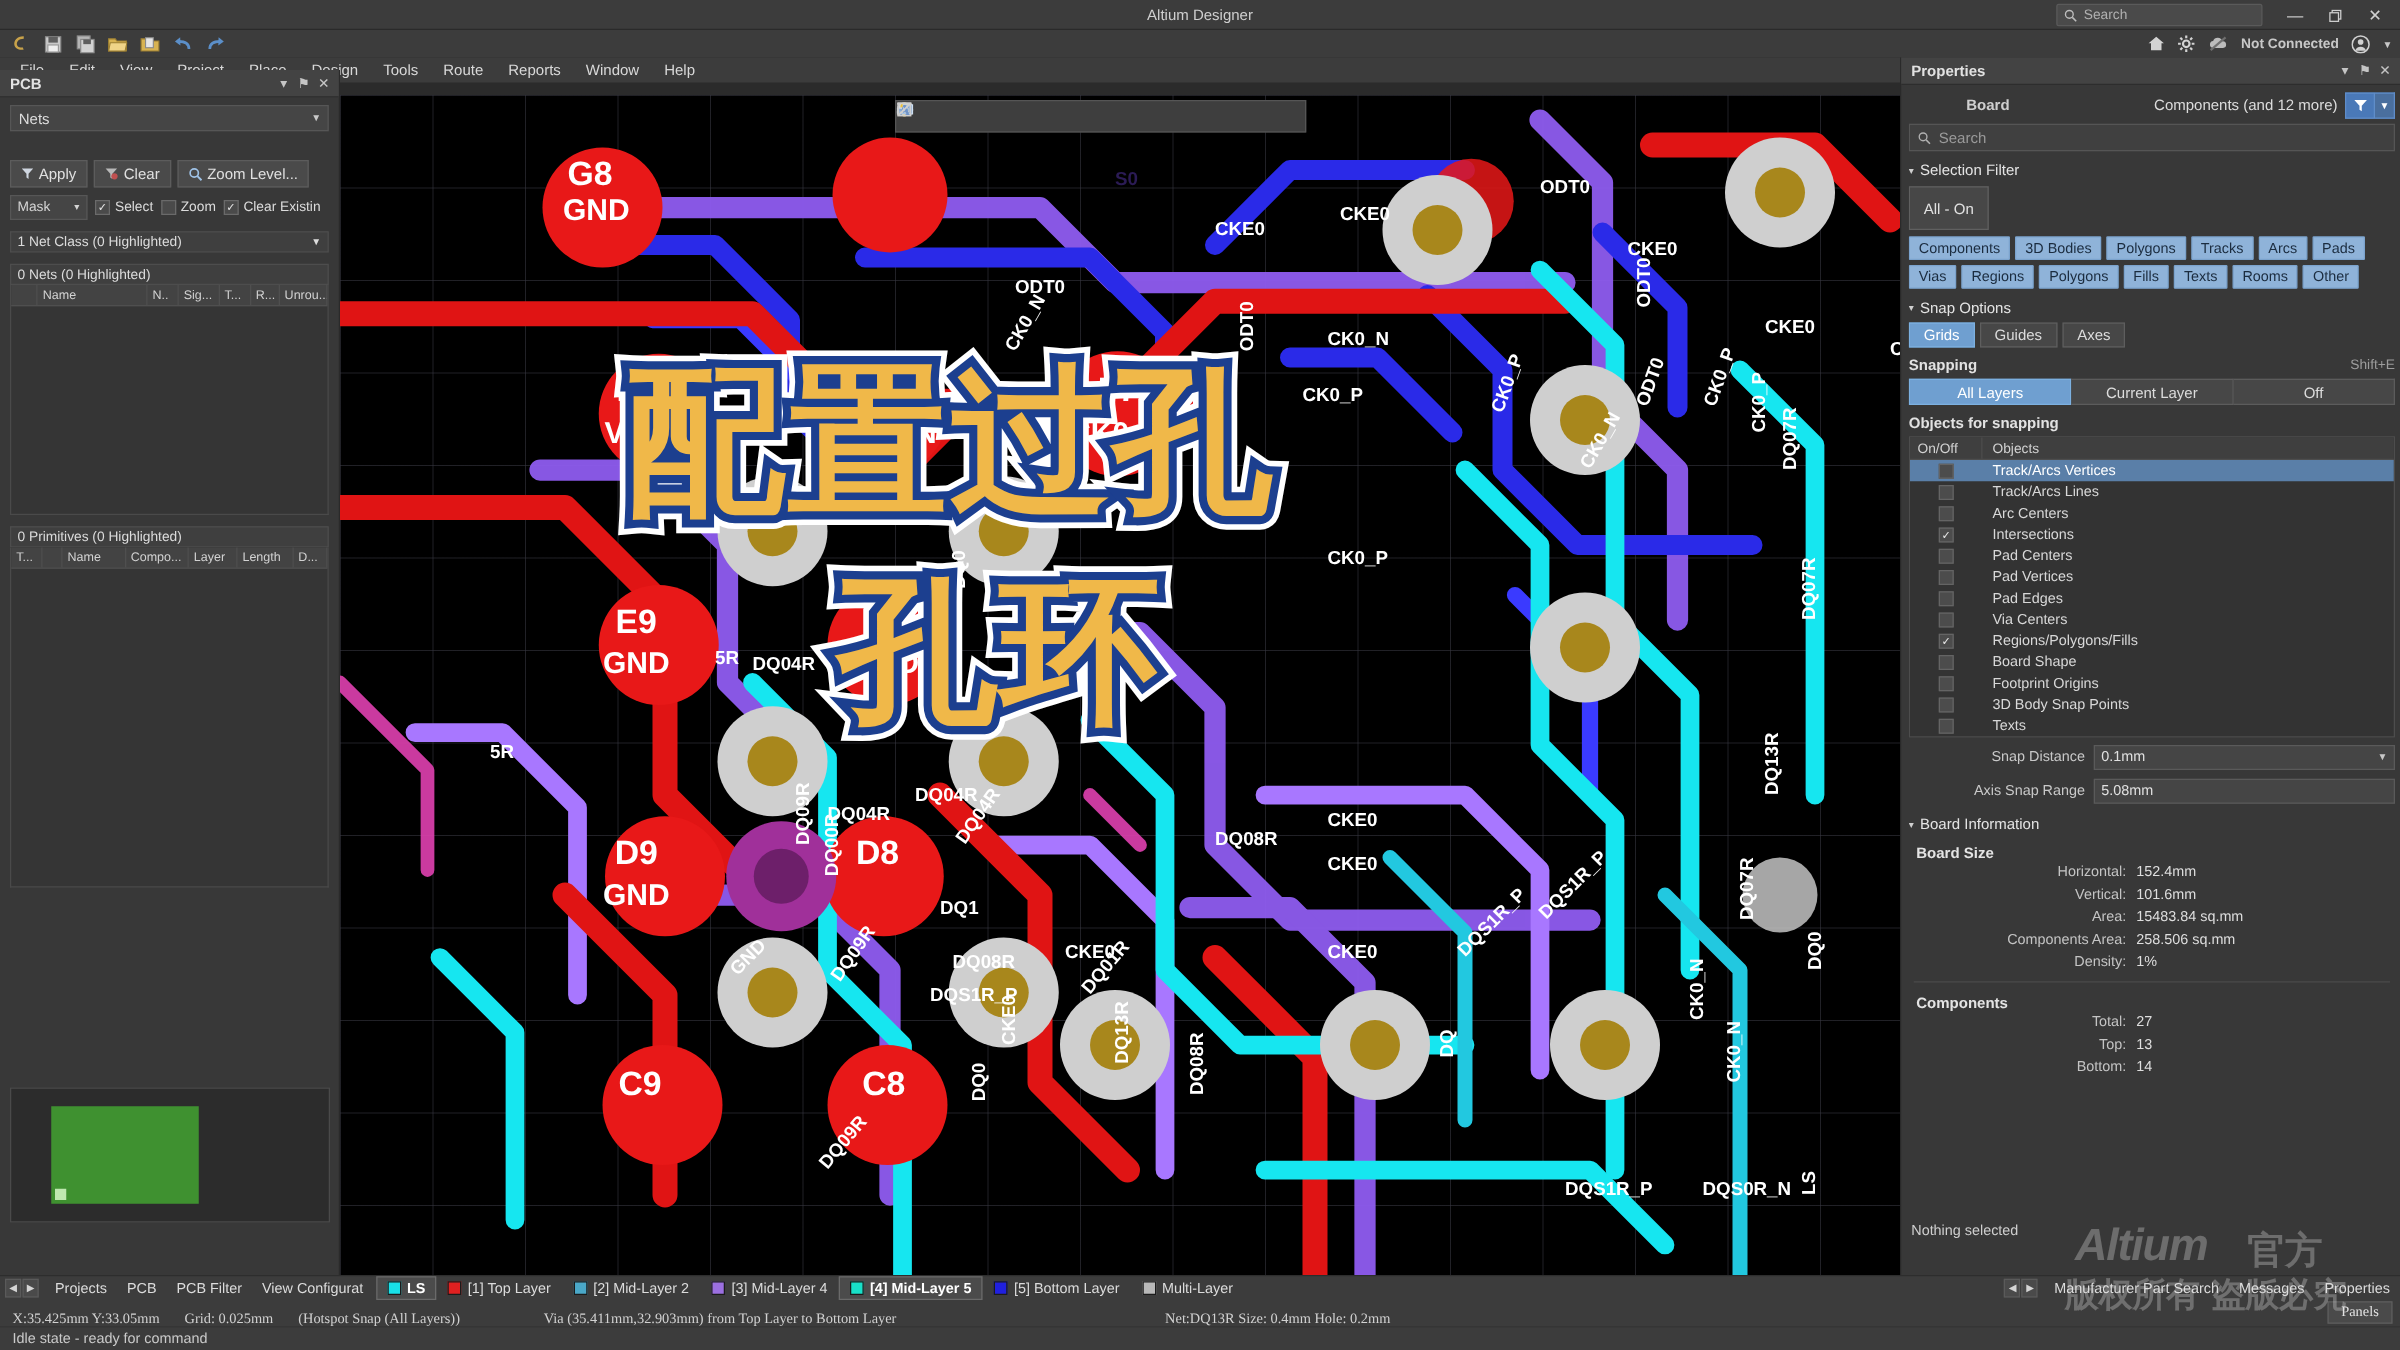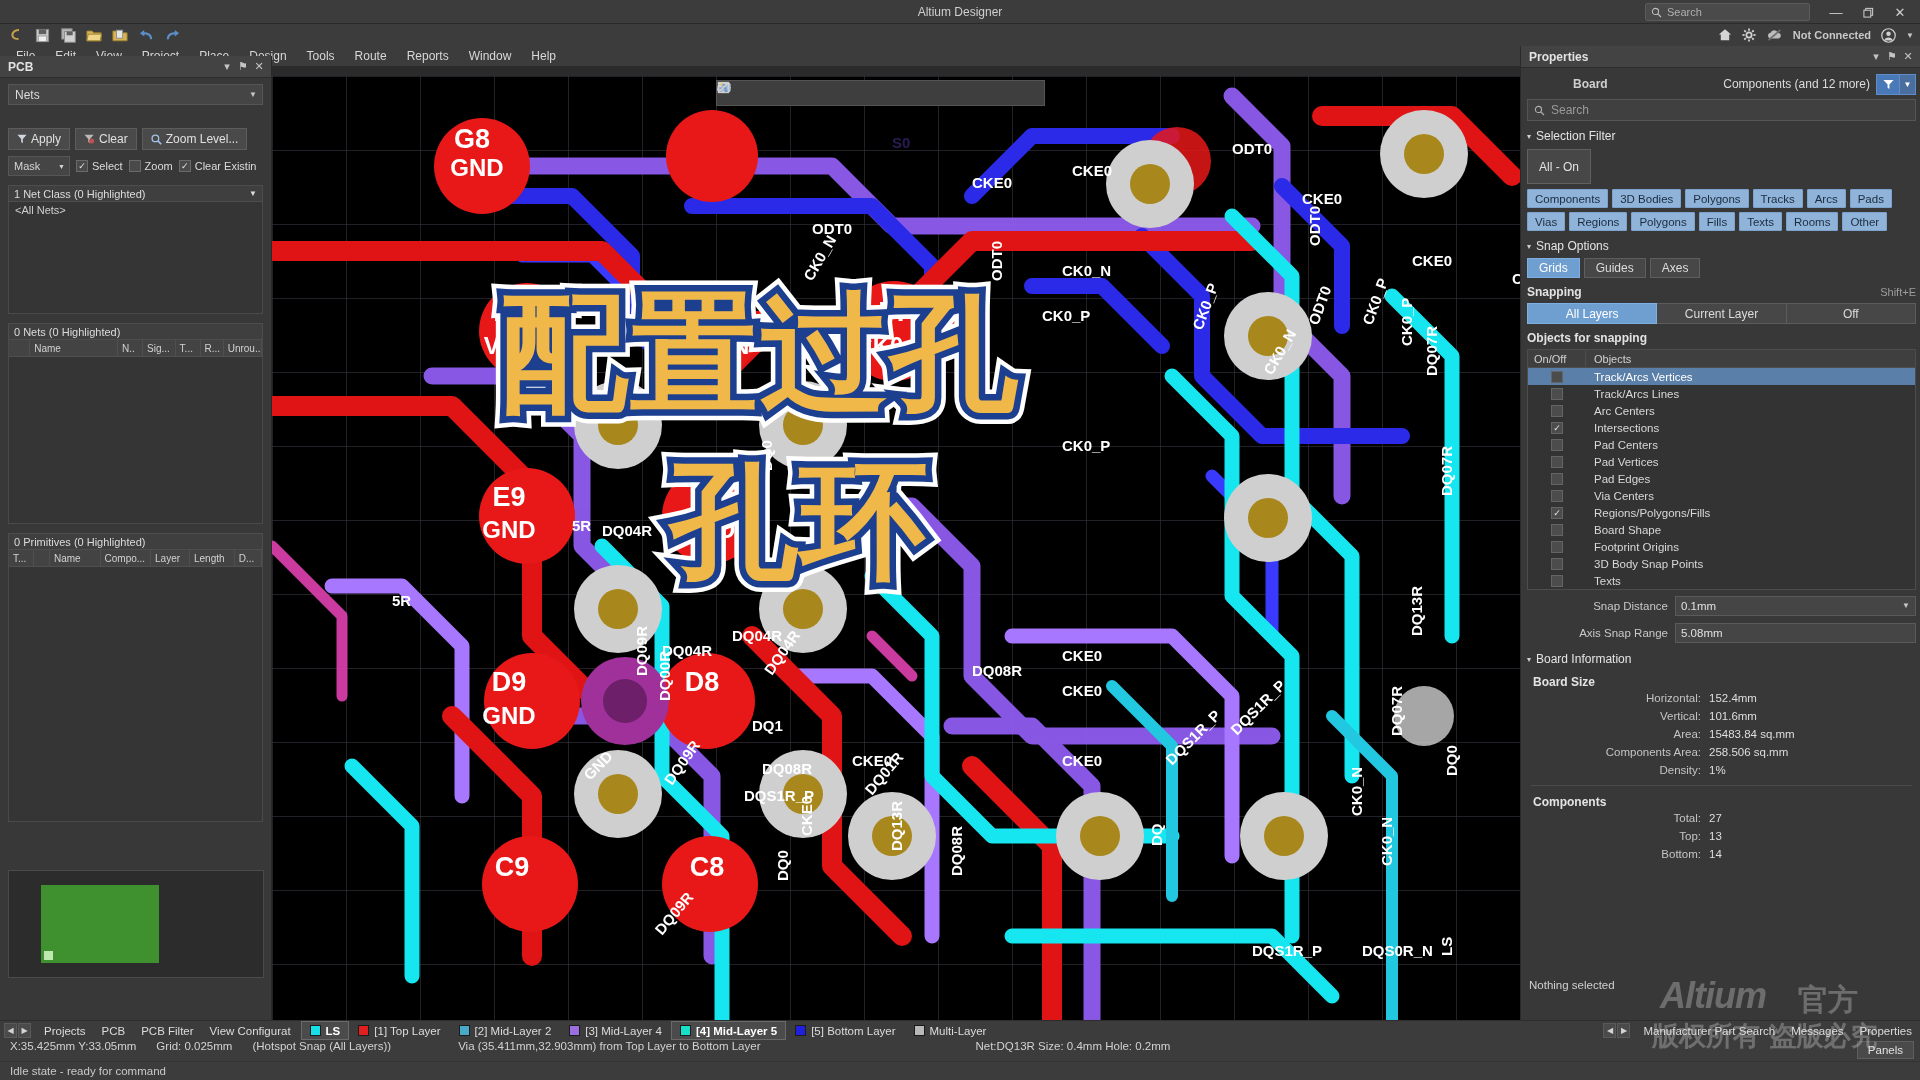--- a/index.html
+++ b/index.html
@@ -241,21 +241,21 @@
           font-size:11.5px; color:#dcdcdc; border:1px solid transparent; }
   .ltab.active { background:#4b4b4b; border-color:#6a6a6a; font-weight:bold; color:#ffffff; }
   .swatch { width:11px; height:11px; border:1px solid #1b1b1b; }
   .panelsbtn { position:absolute; right:6px; top:1px; height:18px; padding:0 10px;
                background:#4a4a4a; border:1px solid #5e5e5e; font-size:11.5px; color:#e2e2e2;
                display:flex; align-items:center; }
 
   
   .statusbar {
     position:absolute; left:0; top:1040px; width:1920px; height:21px;
-    background:#3c3c3c; display:flex; align-items:flex-start; font-size:11.5px; color:#d2d2d2;
+    background:#3c3c3c; display:flex; align-items:flex-end; font-size:11.5px; color:#d2d2d2;font-family:Liberation Serif, serif;
   }
   .statusbar2 {
     position:absolute; left:0; top:1061px; width:1920px; height:19px;
     background:#3c3c3c; display:flex; align-items:center; font-size:11.5px; color:#cacaca;
     border-top:1px solid #343434;
   }
   .sb-item { padding:0 10px; }
 </style>
 </head>
 <body>
@@ -425,23 +425,20 @@
         </div>
         <div class="cbx">
           <span class="cbox on"></span>
           <span>Clear Existin</span>
         </div>
       </div>
 
       <div class="listhdr">
         <span>1 Net Class (0 Highlighted)</span>
         <span style="margin-left:auto;font-size:8px;padding-right:5px;">▼</span>
-      </div>
-      <div class="listbox" style="height:112px;">
-        <div class="listrow">&lt;All Nets&gt;</div>
       </div>
 
       <div class="listhdr">
         <span>0 Nets (0 Highlighted)</span>
       </div>
       <div class="listbox" style="height:184px;">
         <div class="colhdr">
           <div class="colcell" style="width:22px;"></div>
           <div class="colcell" style="width:92px;">Name</div>
           <div class="colcell" style="width:26px;">N..</div>

